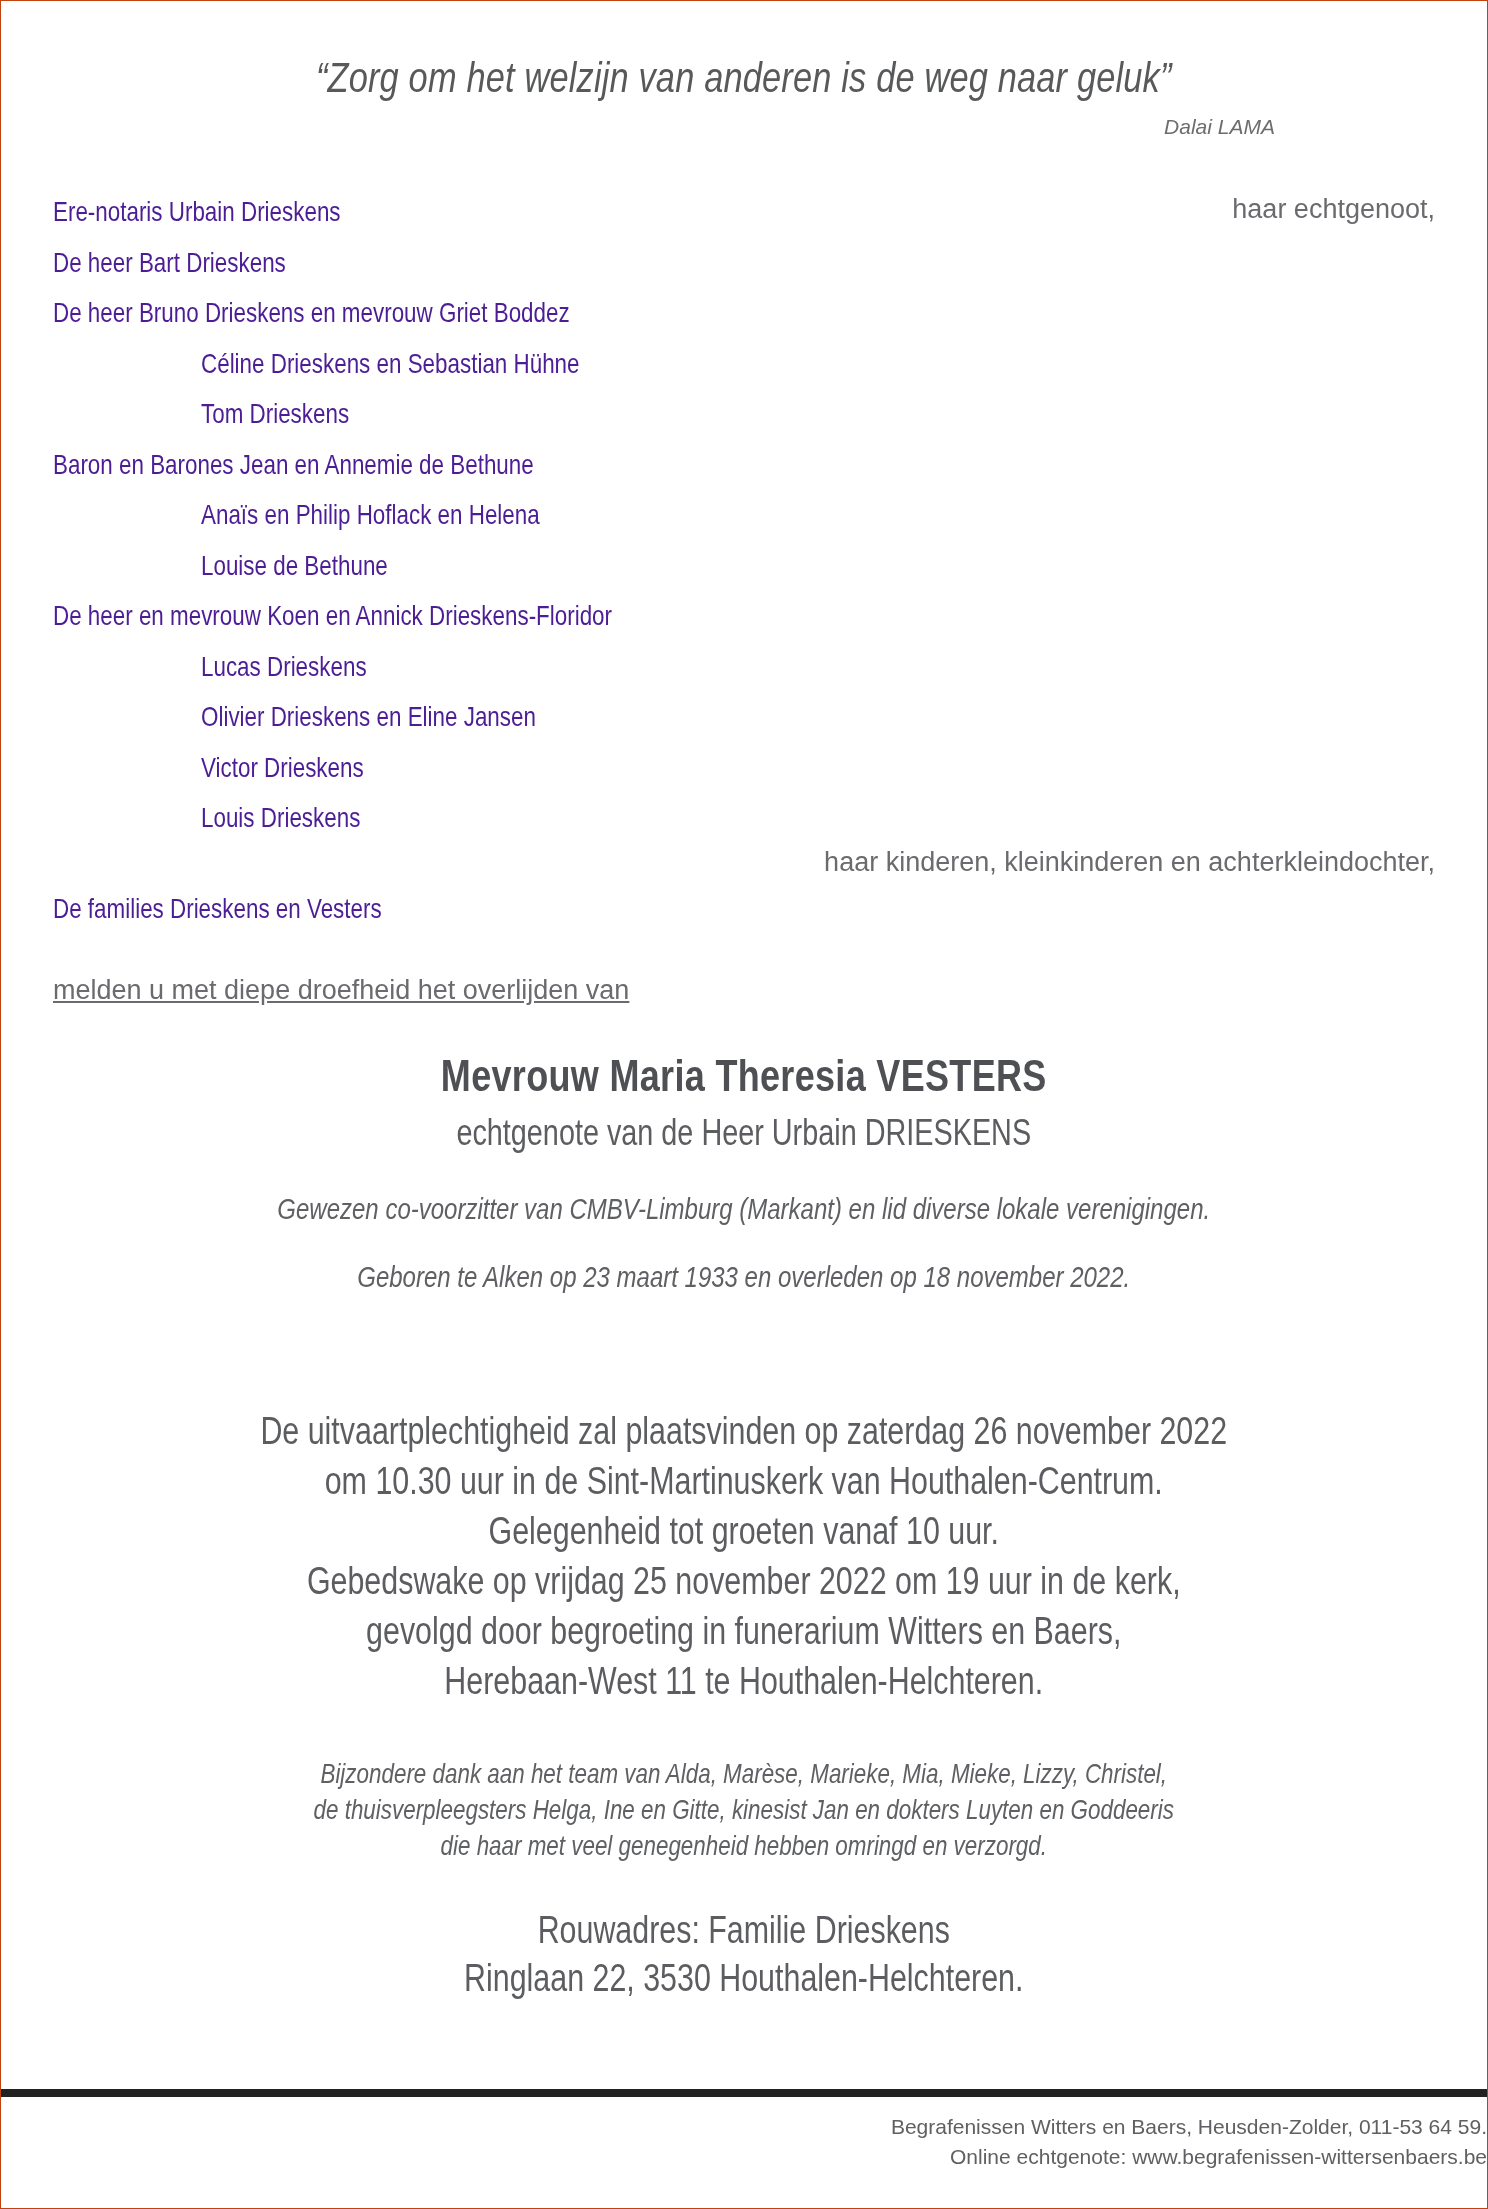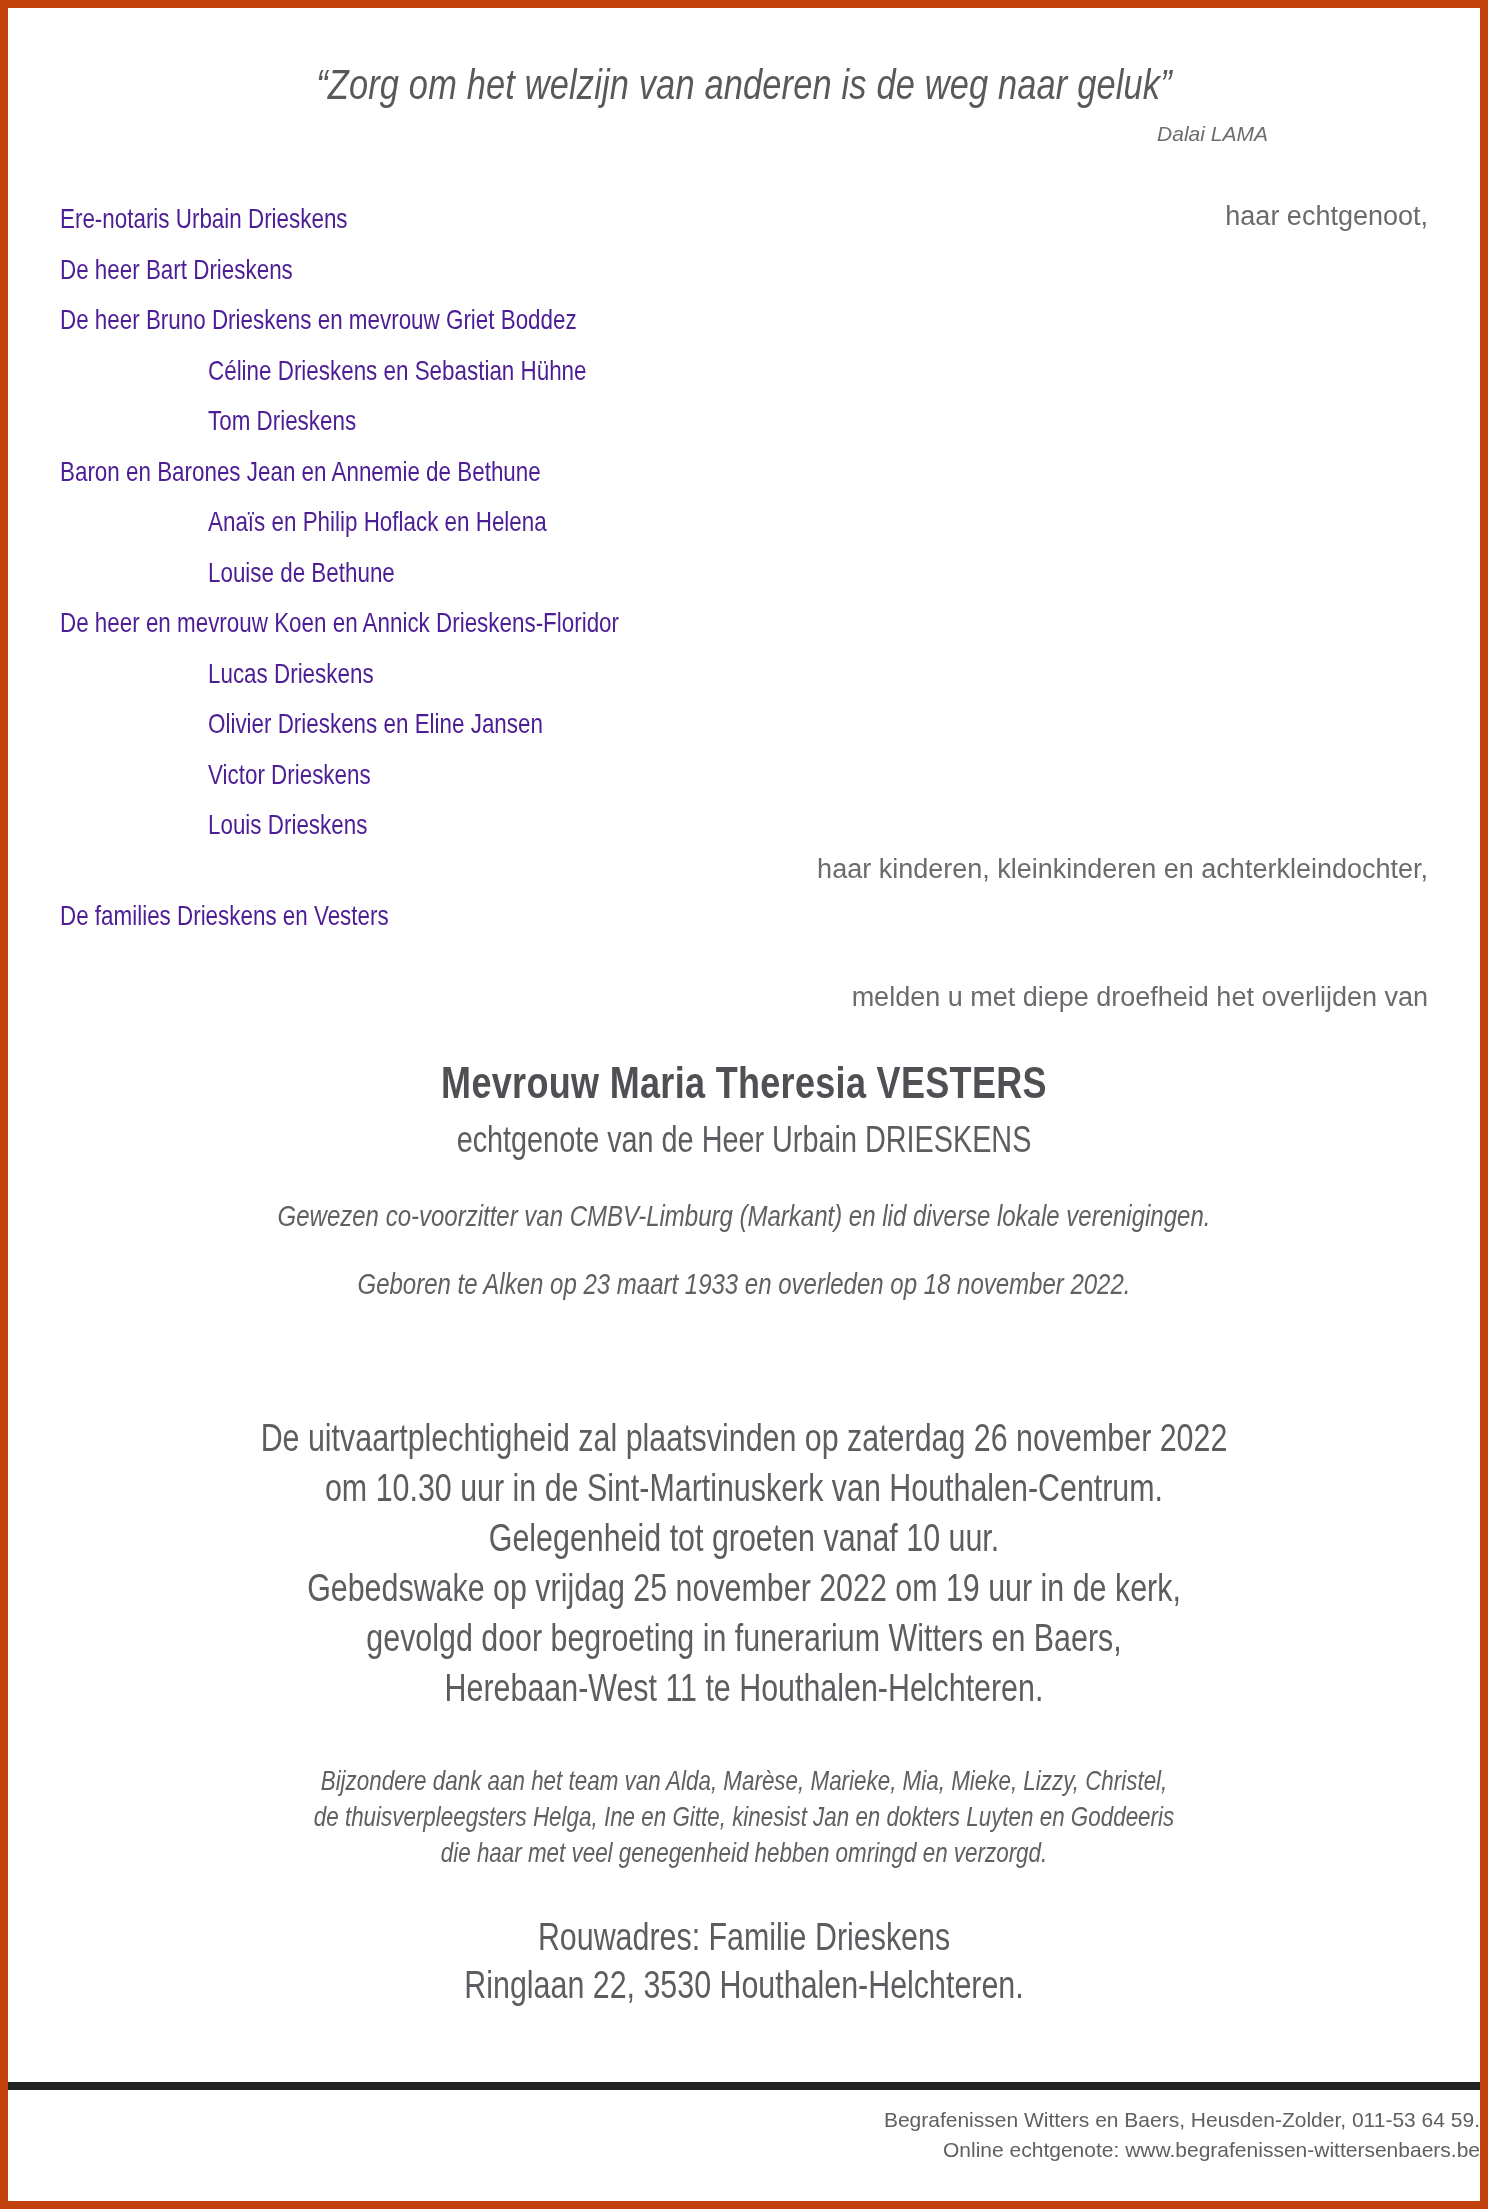--- a/index.html
+++ b/index.html
@@ -6,21 +6,21 @@
     margin: 0;
     padding: 0;
     background: #ffffff;
   }
   .page {
     position: relative;
     width: 1488px;
     height: 2209px;
     box-sizing: border-box;
     background: #ffffff;
-    border: 8px solid #c2410c;
+    border: 1px solid #c2410c;
     font-family: "Liberation Sans", sans-serif;
     color: #58595b;
     overflow: hidden;
   }
   .inner {
     position: absolute;
     left: 0;
     right: 0;
     top: 0;
     bottom: 0;
@@ -89,24 +89,25 @@
 
   .relation-note {
     text-align: right;
     font-size: 27px;
     color: #6a6b6e;
     margin-top: 7px;
     margin-bottom: 2px;
   }
 
   .announce {
-    text-align: right;
+    text-align: left;
     font-size: 27px;
     color: #6a6b6e;
     margin-top: 45px;
+    text-decoration: underline;
   }
 
   .deceased-name {
     text-align: center;
     font-size: 45px;
     font-weight: bold;
     color: #4f5053;
     margin-top: 44px;
     letter-spacing: 0.4px;
   }

